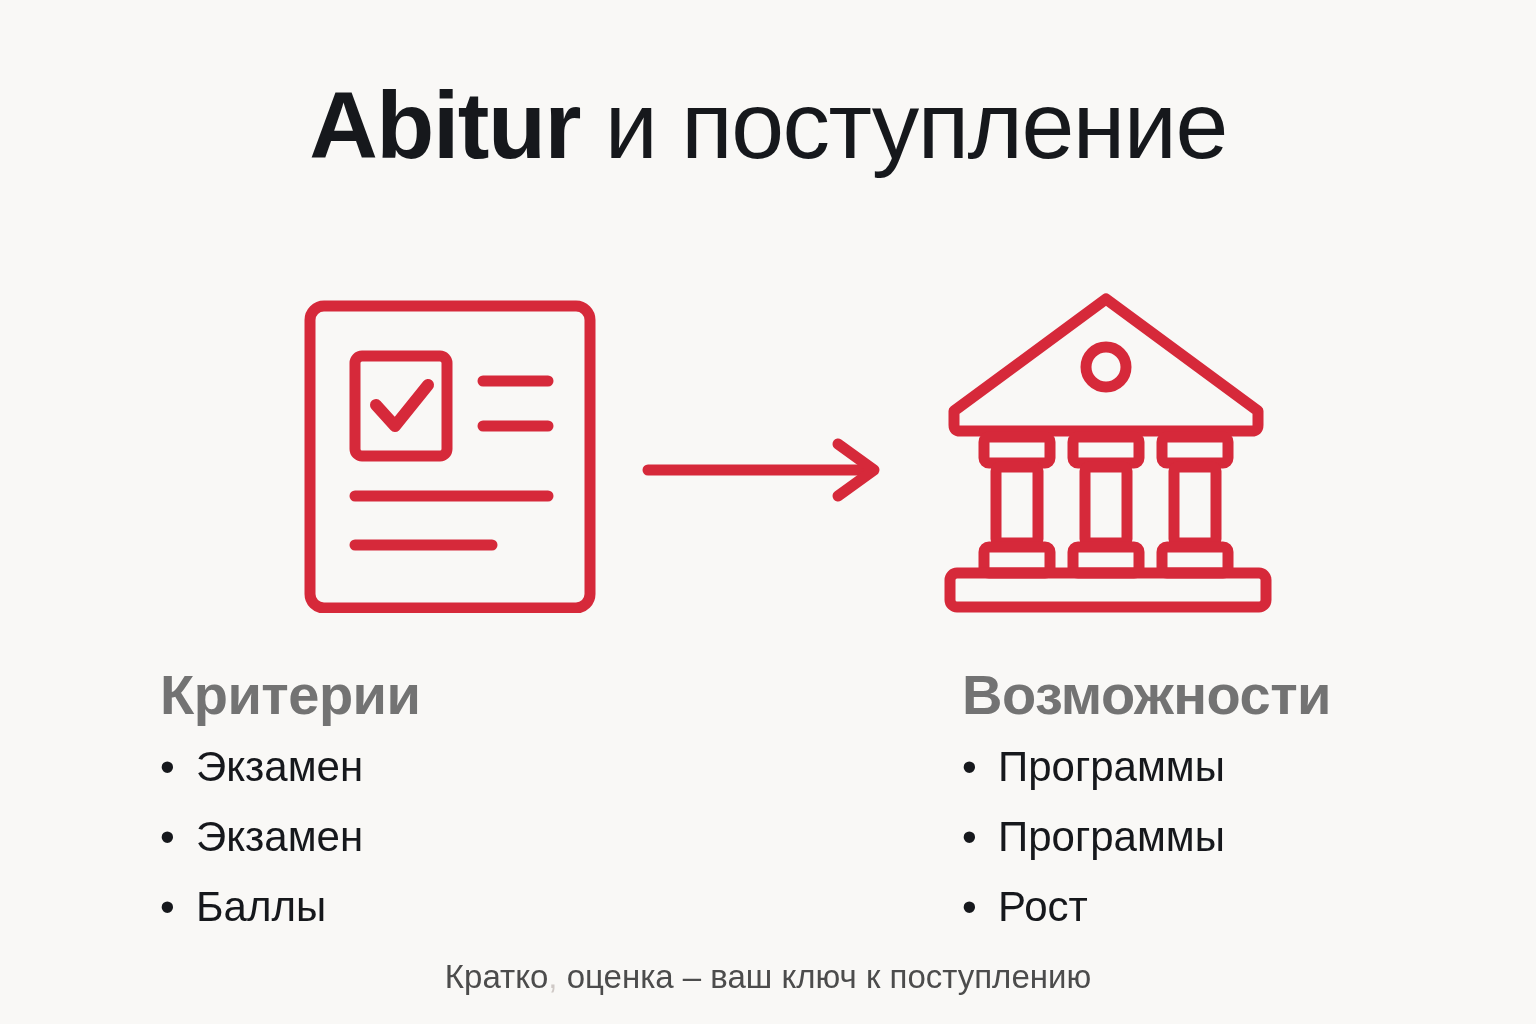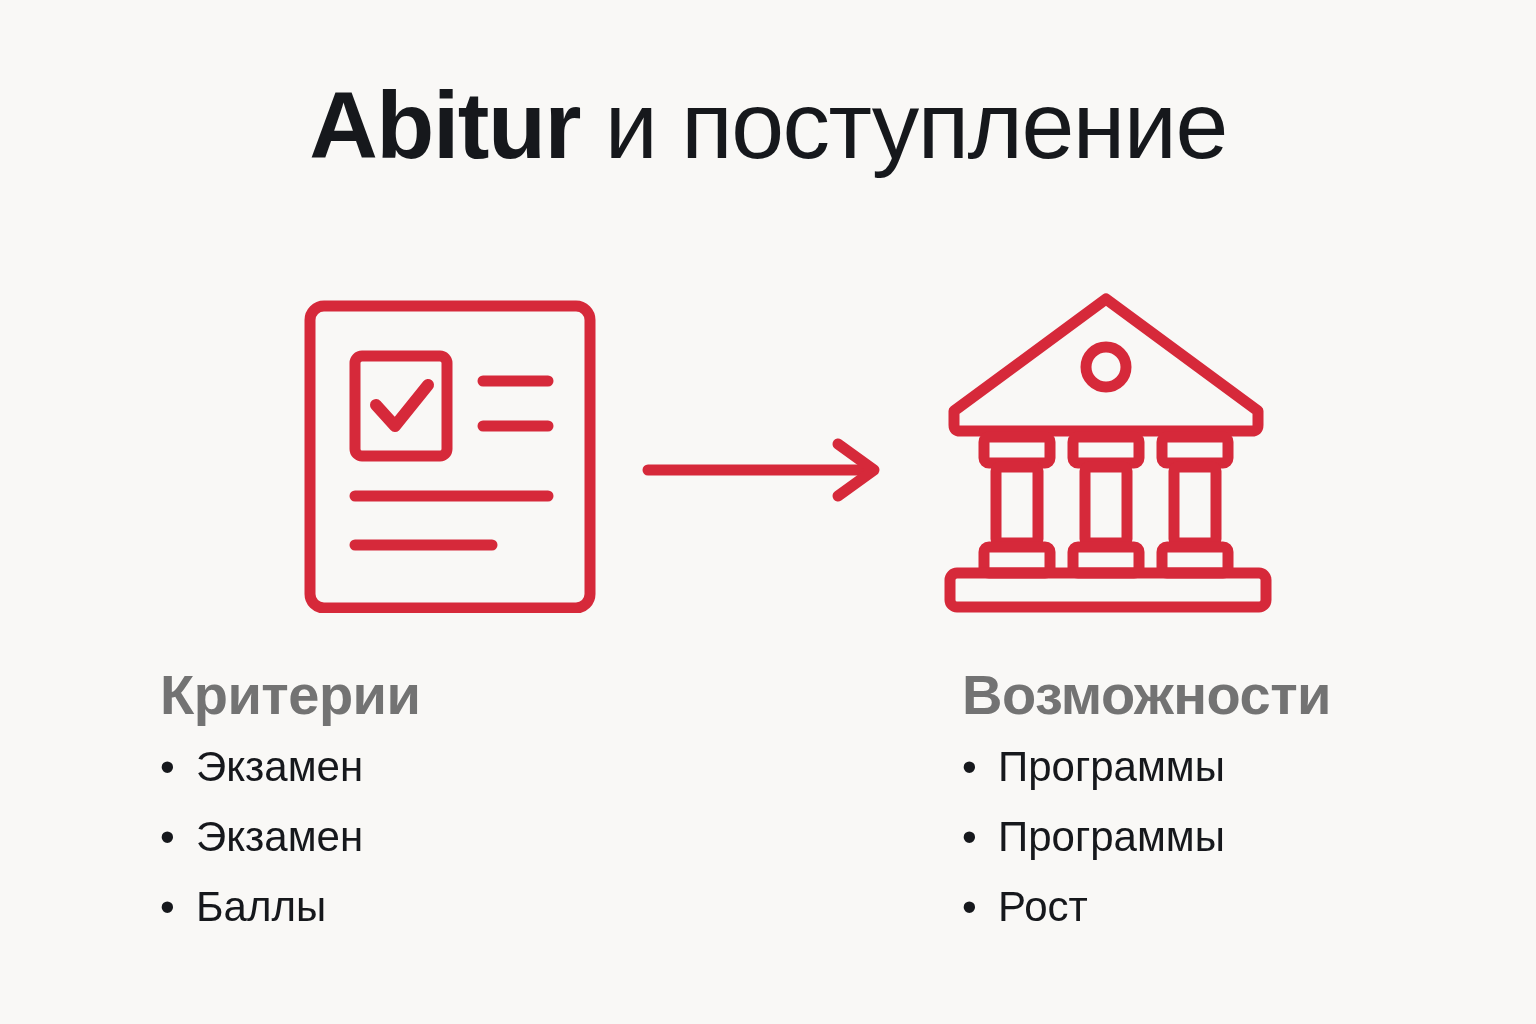--- a/index.html
+++ b/index.html
@@ -214,14 +214,17 @@
         <span class="bullet-dot">•</span>
         <span class="bullet-text">Программы</span>
       </li>
       <li class="bullet-item">
         <span class="bullet-dot">•</span>
         <span class="bullet-text">Рост</span>
       </li>
     </ul>
   </div>
 
+  <div class="footer-caption">
+    <span>Кратко</span><span class="faint-mark">,</span><span> оценка – ваш ключ к поступлению</span>
+  </div>
 
 </div>
 
 </body></html>

